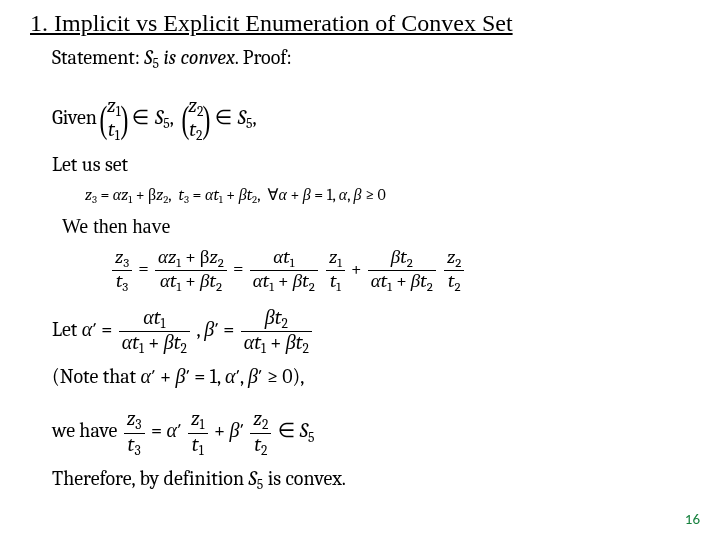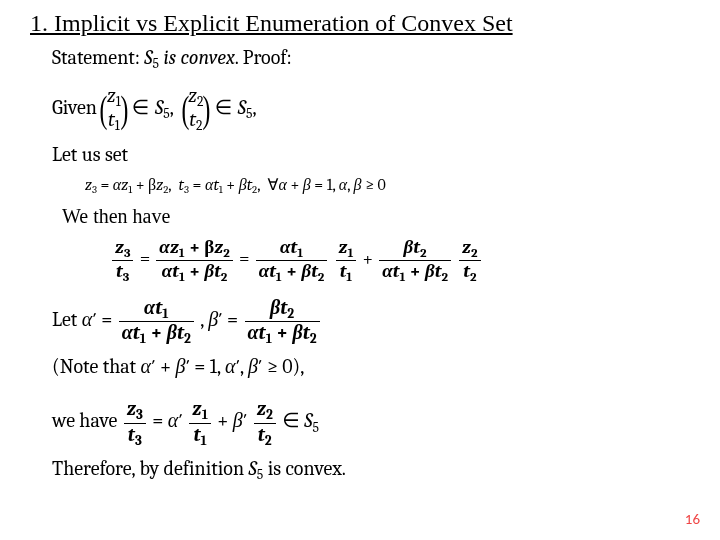--- a/index.html
+++ b/index.html
@@ -35,21 +35,20 @@
     margin: 9px 0 9px 22px;
     font-family: "Times New Roman", Times, serif;
   }
   .mi { font-style: italic; font-family: Cambria, "Times New Roman", serif; }
   .sub { font-size: 0.68em; vertical-align: -0.3em; font-style: normal; }
   .frac {
     display: inline-block;
     vertical-align: middle;
     text-align: center;
     margin: 0 2px;
-    font-weight: bold;
   }
   .frac .num {
     display: block;
     padding: 0 3px;
     border-bottom: 1.4px solid #000;
     line-height: 1.12;
   }
   .frac .den {
     display: block;
     padding: 0 3px;
@@ -83,36 +82,36 @@
     font-size: 19px;
     margin: 9px 0 9px 80px;
     font-family: Cambria, "Times New Roman", serif;
   }
   .pageno {
     position: absolute;
     bottom: 12px;
     right: 20px;
     font-size: 15px;
     font-family: Calibri, Arial, sans-serif;
-    color: #ef4444;
+    color: #15803d;
   }
   .prime { font-size: 0.95em; }
 </style>
 </head>
 <body>
 
 <div class="slide">
 
   <div class="title">1. Implicit vs Explicit Enumeration of Convex Set</div>
 
   <div class="line">
     <span>Statement: </span><span class="mi">S</span><span class="sub">5</span>&nbsp;<span class="mi">is convex</span><span>. Proof:</span>
   </div>
 
-  <div class="line" style="margin-top:14px;">
+  <div class="line" style="margin-top:24px;">
     <span>Given </span><span class="bigp">(</span><span class="vec"><span class="vtop"><span class="mi">z</span><span class="sub">1</span></span><span class="vbot"><span class="mi">t</span><span class="sub">1</span></span></span><span class="bigp">)</span>
      ∈  <span class="mi">S</span><span class="sub">5</span>,&nbsp;
     <span class="bigp">(</span><span class="vec"><span class="vtop"><span class="mi">z</span><span class="sub">2</span></span><span class="vbot"><span class="mi">t</span><span class="sub">2</span></span></span><span class="bigp">)</span>
      ∈  <span class="mi">S</span><span class="sub">5</span>,
   </div>
 
   <div class="line">Let us set</div>
 
   <div class="eqline">
     <span class="mi">z</span><span class="sub">3</span> = <span class="mi">α</span><span class="mi">z</span><span class="sub">1</span> + β<span class="mi">z</span><span class="sub">2</span>,&nbsp;

